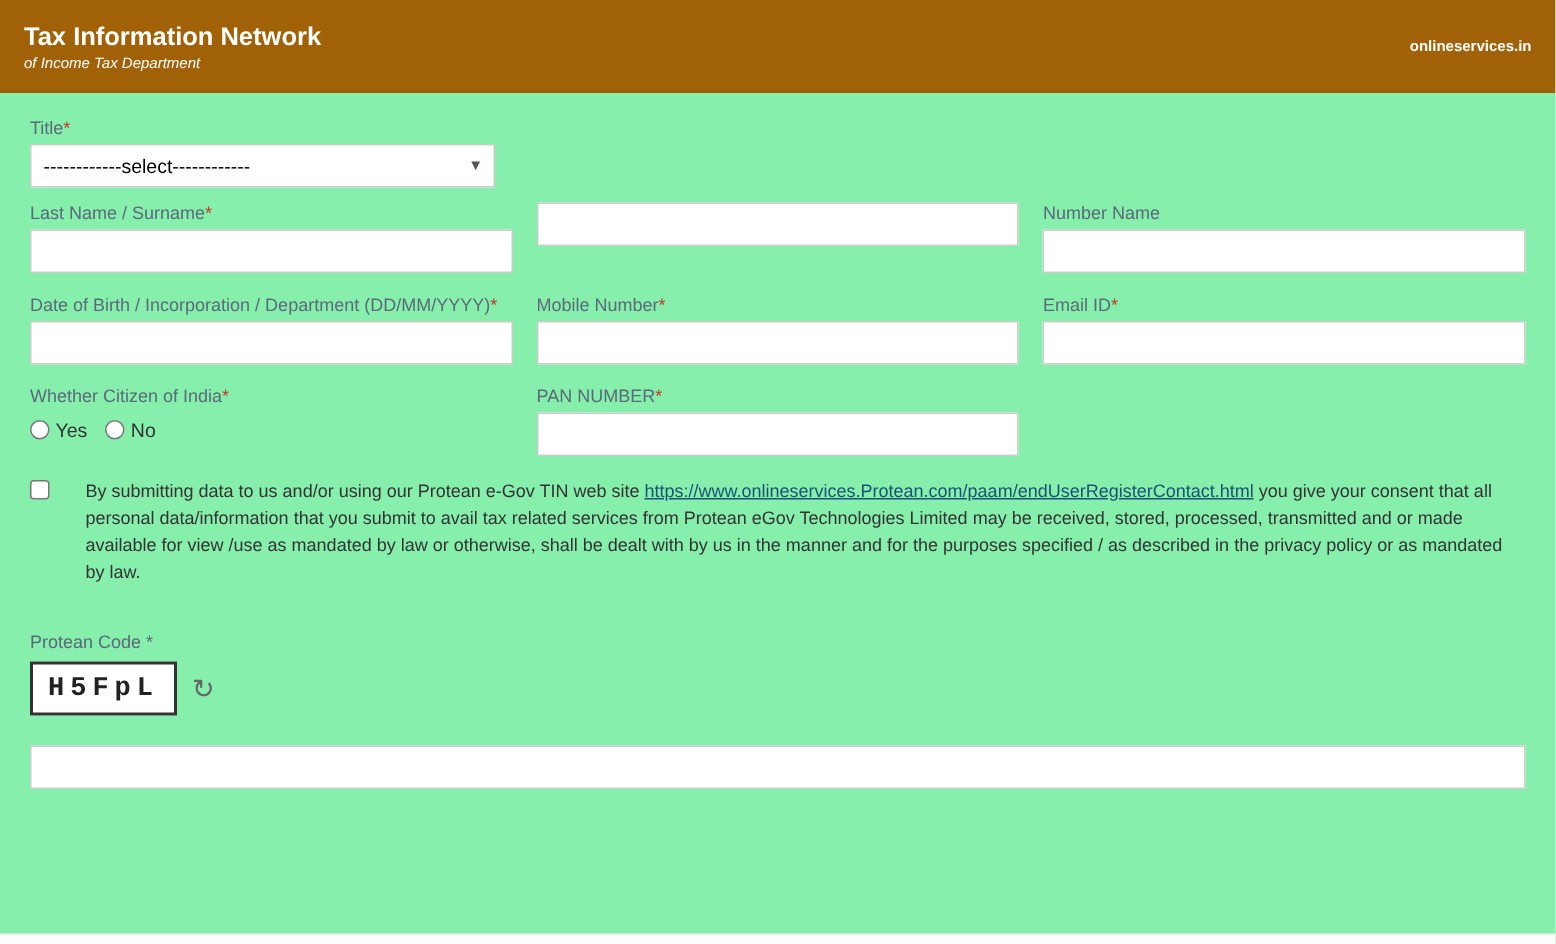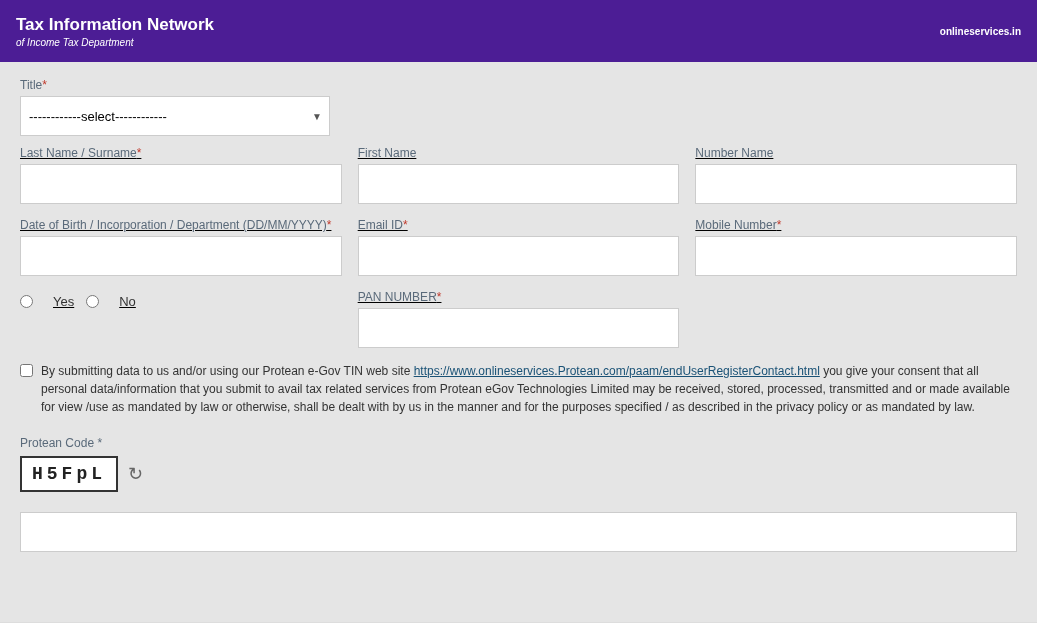--- a/index.html
+++ b/index.html
@@ -1,20 +1,20 @@
 <!DOCTYPE html>
 <html><head>
   <meta charset="utf-8">
   <style>
     * { box-sizing: border-box; margin: 0; padding: 0; }
     body { font-family: Arial, sans-serif; font-size: 13px; background: #fff; }
 
     
     .header {
-      background: #4c1d95;
+      background: #a16207;
       display: flex;
       align-items: center;
       justify-content: space-between;
       padding: 4px 16px;
       min-height: 62px;
     }
     .header-logo {
       display: flex;
       flex-direction: column;
     }
@@ -30,21 +30,21 @@
       font-style: italic;
     }
     .header-site {
       color: #fff;
       font-size: 10px;
       font-weight: bold;
     }
 
     
     .form-container {
-      background: #e5e5e5;
+      background: #86efac;
       padding: 16px 20px 24px 20px;
       min-height: 560px;
     }
 
     .form-section {
       margin-bottom: 14px;
     }
 
     .field-label {
       font-size: 12px;
@@ -53,37 +53,36 @@
       display: block;
     }
     .field-label .required {
       color: #c0392b;
     }
 
     .form-row {
       display: flex;
       gap: 16px;
       margin-bottom: 14px;
-      text-decoration: underline;
     }
 
     .form-col {
       flex: 1;
       display: flex;
       flex-direction: column;
     }
 
     input[type="text"],
     select {
       width: 100%;
       padding: 5px 8px;
       border: 1px solid #ccc;
       background: #fff;
       font-size: 13px;
-      height: 40px;
+      height: 29px;
       outline: none;
     }
 
     select {
       appearance: none;
       -webkit-appearance: none;
       background-image: none;
       padding-right: 24px;
       position: relative;
     }
@@ -110,31 +109,31 @@
     
     .radio-group {
       display: flex;
       align-items: center;
       gap: 12px;
       margin-top: 4px;
     }
     .radio-item {
       display: flex;
       align-items: center;
-      gap: 20px;
+      gap: 4px;
       font-size: 13px;
       color: #333;
     }
 
     
     .consent-section {
       display: flex;
       align-items: flex-start;
-      gap: 8px;
-      margin: 14px 0 20px 0;
+      gap: 24px;
+      margin: 14px 0 31px 0;
       font-size: 12px;
       color: #333;
       line-height: 1.5;
     }
     .consent-section input[type="checkbox"] {
       margin-top: 2px;
       flex-shrink: 0;
     }
     .consent-link {
       color: #1a5276;
@@ -230,52 +229,54 @@
   </div>
 
   <div class="form-row">
     <div class="form-col">
       <label class="field-label">
         <span>Last Name / Surname</span><span class="required">*</span>
       </label>
       <input type="text" style="">
     </div>
     <div class="form-col">
-      <label class="field-label">First Name</label>
       <input type="text" style="">
     </div>
     <div class="form-col">
       <label class="field-label">Number Name</label>
       <input type="text" style="">
     </div>
   </div>
 
   <div class="form-row">
     <div class="form-col">
       <label class="field-label">
         <span>Date of Birth / Incorporation / Department (DD/MM/YYYY)</span><span class="required">*</span>
       </label>
       <input type="text" style="">
     </div>
     <div class="form-col">
       <label class="field-label">
+        <span>Mobile Number</span><span class="required">*</span>
+      </label>
+      <input type="text" style="">
+    </div>
+    <div class="form-col">
+      <label class="field-label">
         <span>Email ID</span><span class="required">*</span>
       </label>
       <input type="text" style="">
     </div>
-    <div class="form-col">
-      <label class="field-label">
-        <span>Mobile Number</span><span class="required">*</span>
-      </label>
-      <input type="text" style="">
-    </div>
   </div>
 
   <div class="form-row">
     <div class="form-col">
+      <label class="field-label">
+        <span>Whether Citizen of India</span><span class="required">*</span>
+      </label>
       <div class="radio-group">
         <label class="radio-item">
           <input type="radio" name="citizen" value="yes" style="">
           <span>Yes</span>
         </label>
         <label class="radio-item">
           <input type="radio" name="citizen" value="no" style="">
           <span>No</span>
         </label>
       </div>

